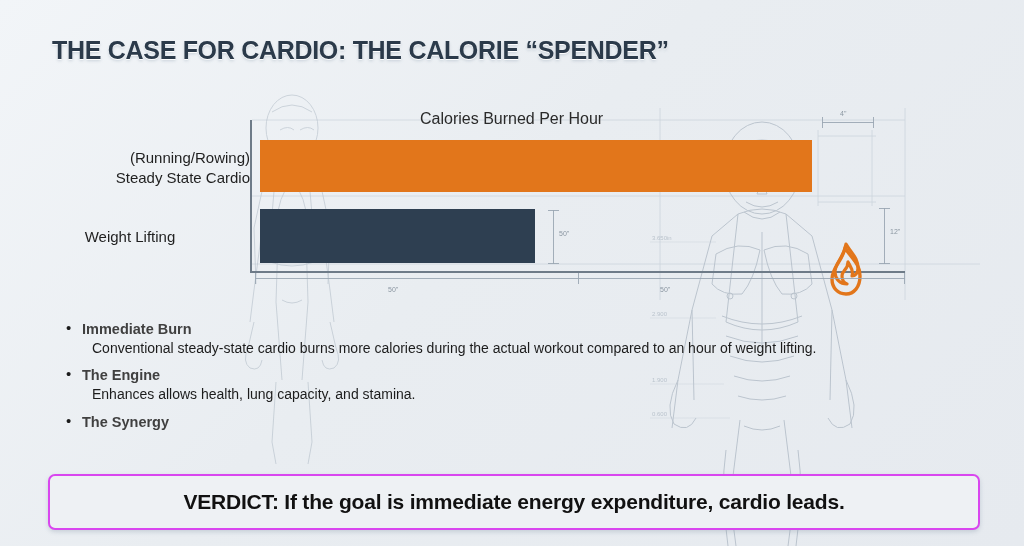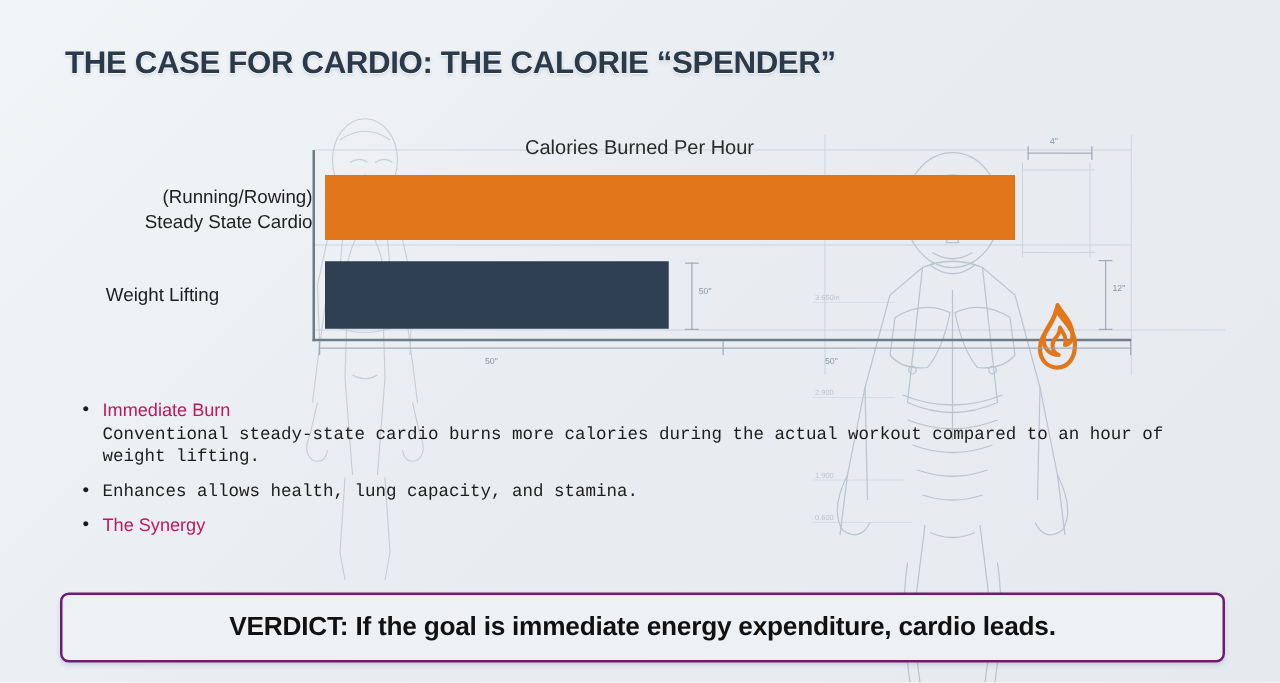--- a/index.html
+++ b/index.html
@@ -49,27 +49,27 @@
 
   
   .dim{position:absolute;color:#7b8894;font-size:7px;opacity:.85;
        font-family:"Liberation Sans",sans-serif;}
   .dimline{position:absolute;background:#9aa6b2;opacity:.9;}
 
   
   .bullets{position:absolute;left:66px;top:320px;width:900px;}
   .blt{margin-bottom:9px;position:relative;padding-left:16px;}
   .blt:before{content:"•";position:absolute;left:0;top:-1px;color:#1b1b1b;font-size:15px;}
-  .blt-h{font-size:14.5px;font-weight:normal;color:#be185d;line-height:1.25;}
-  .blt-b{font-size:14px;color:#1c1c1c;line-height:1.3;margin-top:1px;margin-left:0px;font-family:Liberation Mono, monospace;}
+  .blt-h{font-size:14.5px;font-weight:bold;color:#404040;line-height:1.25;}
+  .blt-b{font-size:14px;color:#1c1c1c;line-height:1.3;margin-top:1px;margin-left:10px;}
 
   
   .verdict{
     position:absolute;left:48px;top:474px;width:928px;height:52px;
-    background:#eef1f4;border:2px solid #701a75;border-radius:7px;
+    background:#eef1f4;border:2px solid #d946ef;border-radius:7px;
     box-shadow:0 2px 4px rgba(110,130,150,.28);
     display:flex;align-items:center;justify-content:center;
   }
   .verdict-text{
     font-size:21px;font-weight:bold;color:#111;letter-spacing:-0.2px;white-space:nowrap;
   }
 </style>
 </head>
 <body>
 
@@ -200,20 +200,21 @@
     <div class="dimline" style="left:879px;top:163px;width:11px;height:1px;"></div>
     <div class="dim" style="left:890px;top:128px;">12"</div>
   </div>
 
   <div class="bullets">
     <div class="blt">
       <div class="blt-h">Immediate Burn</div>
       <div class="blt-b">Conventional steady-state cardio burns more calories during the actual workout compared to an hour of weight lifting.</div>
     </div>
     <div class="blt">
+      <div class="blt-h">The Engine</div>
       <div class="blt-b">Enhances allows health, lung capacity, and stamina.</div>
     </div>
     <div class="blt">
       <div class="blt-h">The Synergy</div>
     </div>
   </div>
 
   <div class="verdict">
     <div class="verdict-text">VERDICT: If the goal is immediate energy expenditure, cardio leads.</div>
   </div>

